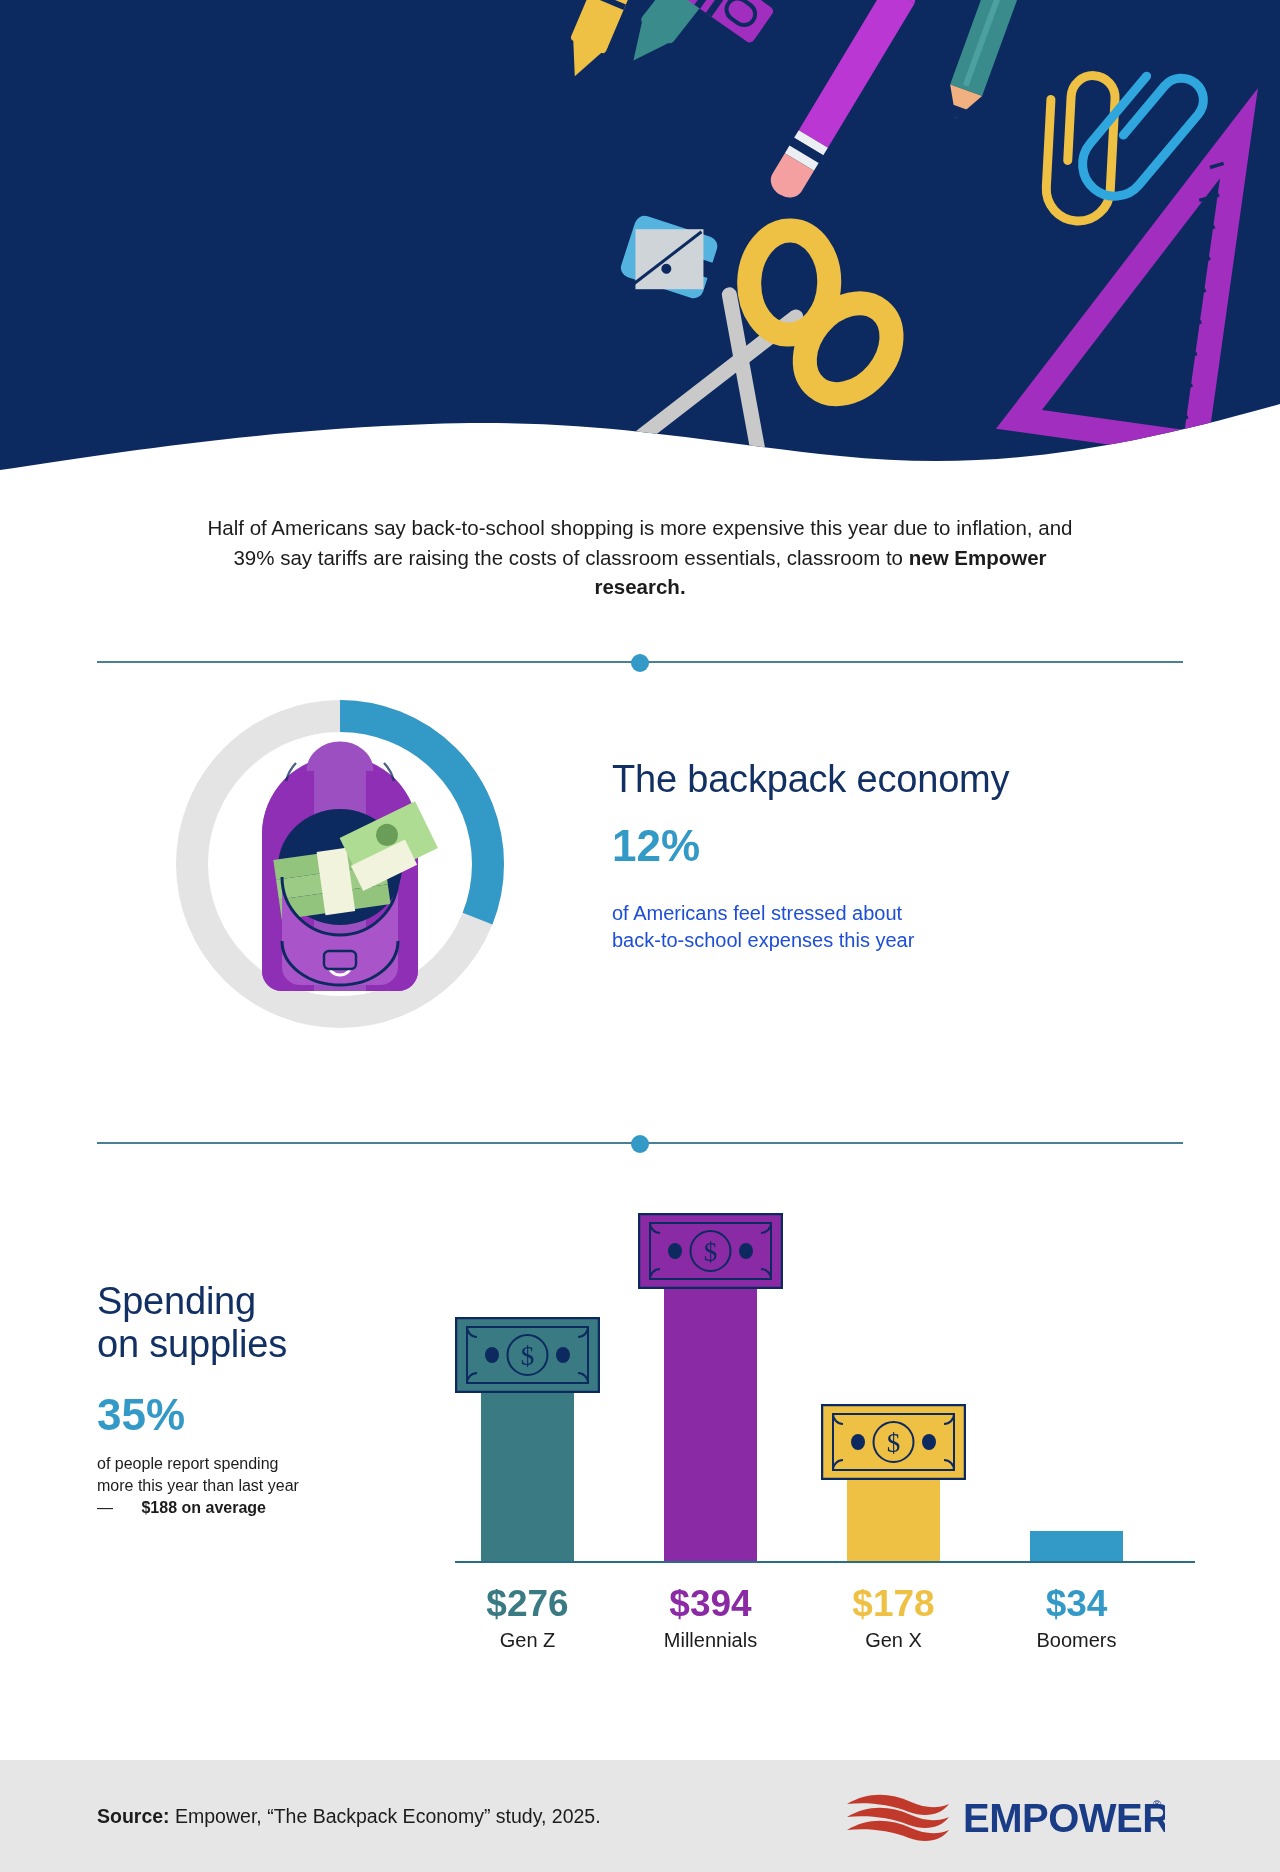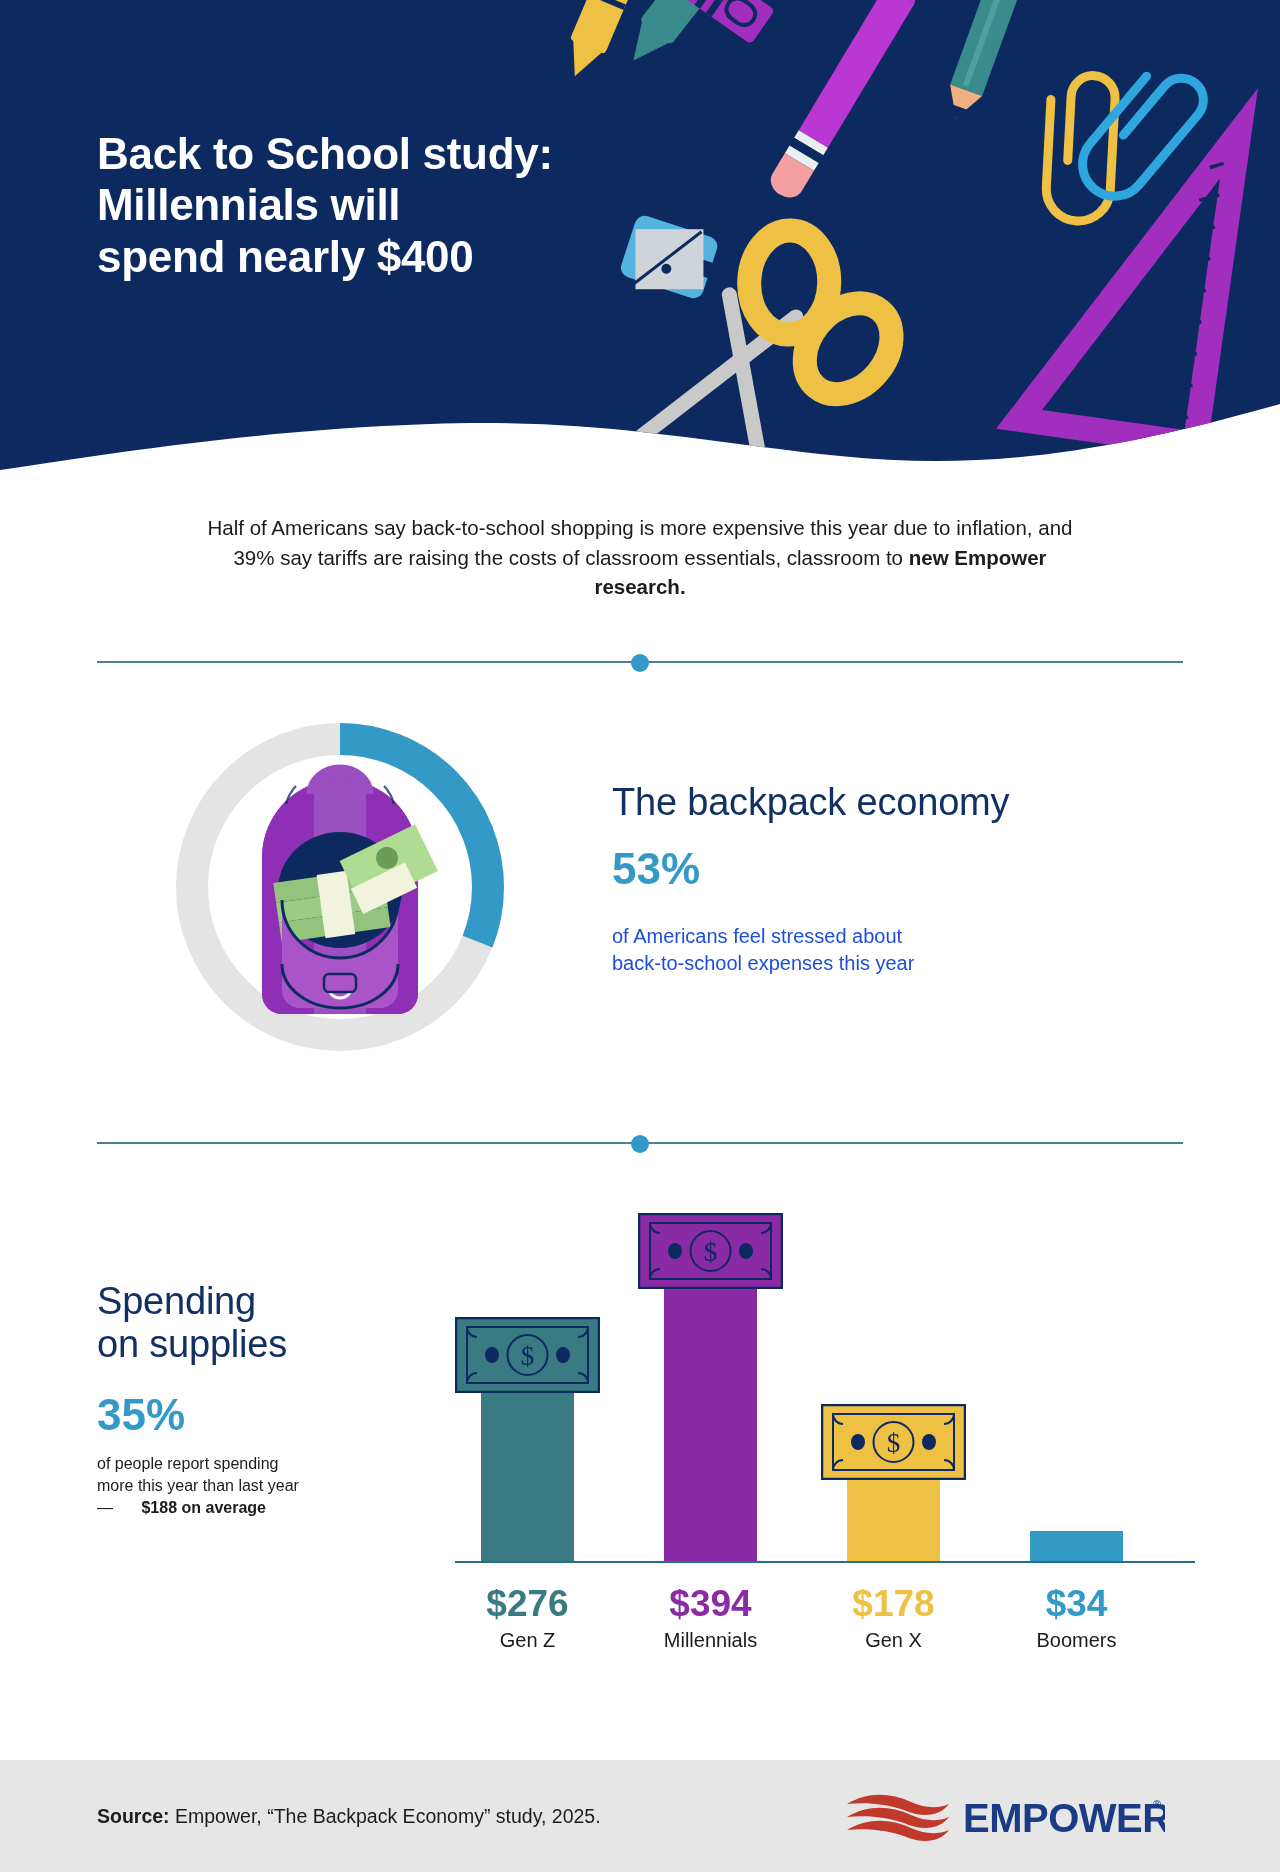--- a/index.html
+++ b/index.html
@@ -37,21 +37,21 @@
   .divider { position:absolute; left:97px; width:1086px; height:16px; }
   .divider .line { position:absolute; left:0; top:7px; width:100%; height:1.6px; background:#4b7f93; }
   .divider .dot {
     position:absolute; left:50%; top:0; margin-left:-9px;
     width:18px; height:18px; border-radius:50%; background:#3399c6;
   }
   #divider-1 { top:654px; }
   #divider-2 { top:1135px; }
 
   
-  .bp-section { position:absolute; left:0; top:697px; width:1068px; height:410px; }
+  .bp-section { position:absolute; left:0; top:674px; width:1068px; height:410px; }
   .donut-wrap { position:absolute; left:150px; top:0; width:380px; height:380px; }
   .bp-text { position:absolute; left:612px; top:85px; width:560px; }
   .bp-head {
     font-size:38px; color:#123063; font-weight:normal; letter-spacing:-0.2px;
     line-height:1.1;
   }
   .bp-pct {
     margin-top:23px; font-size:44px; font-weight:bold; color:#3399c6; line-height:1;
   }
   .bp-sub {
@@ -182,23 +182,20 @@
         <rect x="6" y="14" width="68" height="60" fill="#cfd4d8" transform="rotate(-18 40 44)"></rect>
         <rect x="6" y="14" width="68" height="60" fill="none"></rect>
         <path d="M6,10 h66 a10,10 0 0 1 10,10 v14 h-12 v16 h12 v14 a10,10 0 0 1 -10,10 h-66 a10,10 0 0 1 -10,-10 v-44 a10,10 0 0 1 10,-10 Z" fill="#55b3e0" opacity="0"></path>
         <line x1="14" y1="78" x2="62" y2="8" stroke="#0d2a60" stroke-width="3"></line>
         <circle cx="40" cy="54" r="5" fill="#0d2a60"></circle>
       </g>
 
     </g>
   </svg>
 
-  <div class="header-title">Back to School study:
-Millennials will
-spend nearly $400</div>
 </div>
 
 <div class="intro">
   <span>Half of Americans say back-to-school shopping is more expensive this year due</span>
   <span>to inflation, and 39% say tariffs are raising the costs of classroom essentials,</span>
   <span>classroom to </span><b>new Empower research.</b>
 </div>
 
 <div class="divider" id="divider-1">
   <div class="line"></div>
@@ -244,21 +241,21 @@
         <path d="M-58,52 a58,44 0 0 0 116,0" fill="none" stroke="#0d2a60" stroke-width="3"></path>
 
         <path d="M-12,74 a12,12 0 0 0 24,0" fill="none" stroke="#ffffff" stroke-width="3"></path>
         <rect x="-16" y="62" width="32" height="18" rx="5" fill="#a954c9" stroke="#0d2a60" stroke-width="2.4"></rect>
       </g>
     </svg>
   </div>
 
   <div class="bp-text">
     <div class="bp-head">The backpack economy</div>
-    <div class="bp-pct">53%</div>
+    <div class="bp-pct">12%</div>
     <div class="bp-sub">of Americans feel stressed about
 back-to-school expenses this year</div>
   </div>
 </div>
 
 <div class="divider" id="divider-2">
   <div class="line"></div>
   <div class="dot"></div>
 </div>
 

